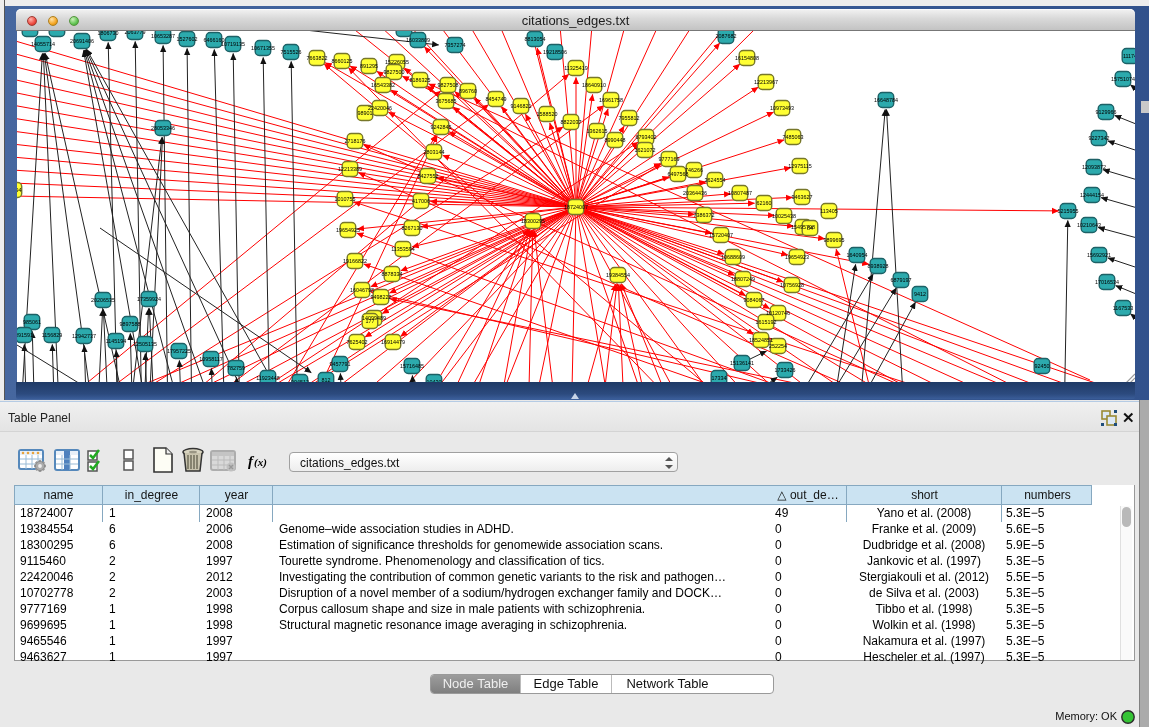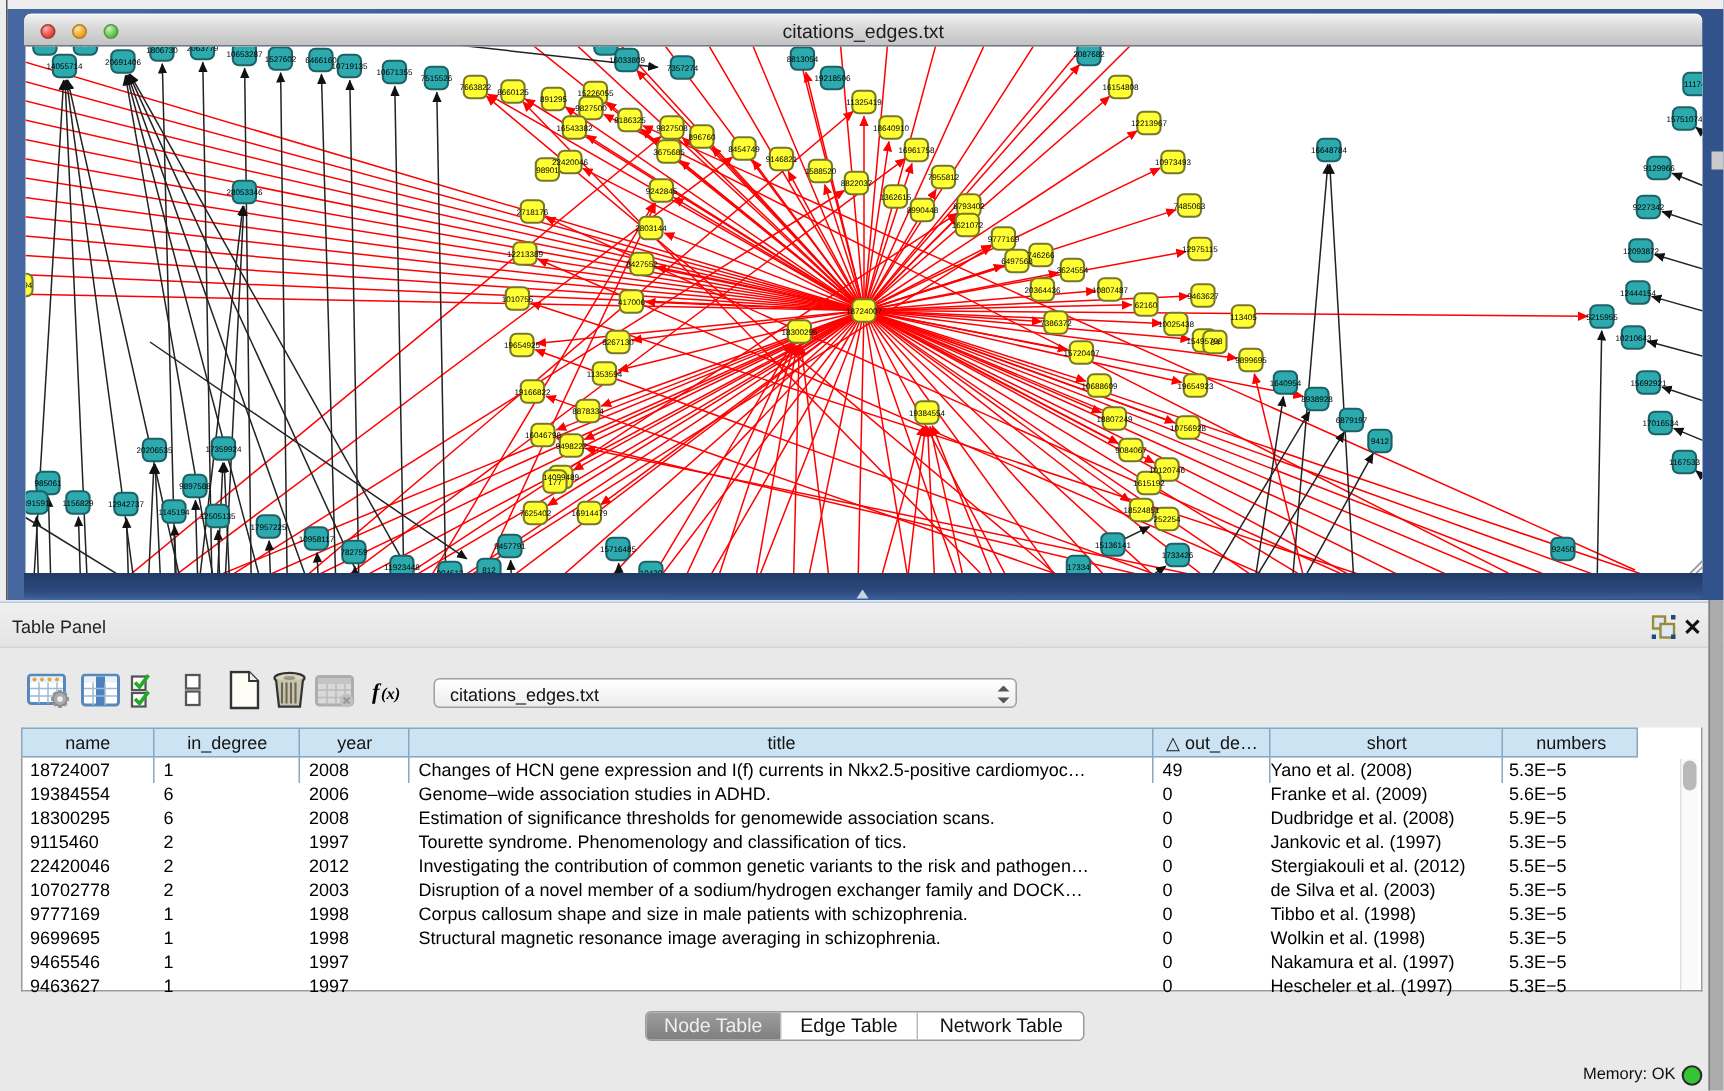--- a/index.html
+++ b/index.html
@@ -17,24 +17,24 @@
 #ptitle { position:absolute; left:0; top:1px; width:1149px; height:31px; background:linear-gradient(#f0f0f0,#e4e4e4); border-top:1px solid #b5cbe4; border-bottom:1px solid #d4d4d4; }
 #ptitle .t { position:absolute; left:8px; top:9px; font-size:12px; color:#222; }
 #xbtn { position:absolute; left:1122px; top:7px; font-size:15px; font-weight:bold; color:#111; }
 #combo { position:absolute; left:289px; top:452px; width:389px; height:20px; border:1px solid #a0a0a0; border-radius:4px; background:linear-gradient(#ffffff,#ededed); }
 #combo span { position:absolute; left:10px; top:3px; font-size:12px; color:#111; }
 #hdr { position:absolute; left:14px; top:485px; width:1078px; height:20px; background:#cbe3f2; border:1px solid #86a8c0; }
 .hc { position:absolute; top:0; height:36px; border-right:1px solid #86a8c0; font-size:12px; color:#141414; text-align:center; line-height:18px; }
 #tblbg { position:absolute; left:14px; top:485px; width:1121px; height:176px; background:#ffffff; border:1px solid #999; border-top:none; }
 .tr { position:absolute; left:0; width:1149px; height:16px; }
 .tr span { position:absolute; top:1px; font-size:12px; color:#000; white-space:nowrap; }
-.tr span.ctr { text-align:left; }
+.tr span.ctr { text-align:center; }
 #vsb { position:absolute; left:1120px; top:506px; width:12px; height:154px; background:#fafafa; border-left:1px solid #e0e0e0; }
 #vsb .th { position:absolute; left:1px; top:1px; width:9px; height:20px; background:#b9b9b9; border-radius:5px; }
-#tabs { position:absolute; left:430px; top:674px; width:293px; height:20px; border:1px solid #9a9a9a; border-radius:4px; background:#fff; font-size:13px; }
+#tabs { position:absolute; left:430px; top:674px; width:344px; height:20px; border:1px solid #9a9a9a; border-radius:4px; background:#fff; font-size:13px; }
 #tabs div { position:absolute; top:0; height:18px; line-height:18px; text-align:center; }
 #seg1 { left:0; width:89px; background:linear-gradient(#9d9d9d,#7f7f7f); color:#efefef; border-radius:3px 0 0 3px; }
 #seg2 { left:89px; width:91px; color:#111; border-left:1px solid #bbb; }
 #seg3 { left:180px; width:112px; color:#111; border-left:1px solid #bbb; }
 #mem { position:absolute; left:1010px; top:710px; width:107px; text-align:right; font-size:11px; color:#111; }
 #grip { position:absolute; left:1139px; top:400px; width:10px; height:327px; background:#ababab; border-left:1px solid #808080; }
 </style></head><body>
 <div id="desk"></div>
 <div id="grayT"></div>
 <div id="grayL"></div>
@@ -616,30 +616,28 @@
   <svg width="10" height="12" style="position:absolute;left:374px;top:4px">
       <path d="M5 0 L9 4 L1 4 z" fill="#555"></path>
       <path d="M5 12 L9 8 L1 8 z" fill="#555"></path>
     </svg>
 </div>
 <div id="tblbg"></div>
 <div id="hdr">
   <div class="hc" style="left:0;width:88px">name</div>
   <div class="hc" style="left:89px;width:96px">in_degree</div>
   <div class="hc" style="left:186px;width:72px">year</div>
-  <div class="hc" style="left:259px;width:495px">title</div>
   <div class="hc" style="left:755px;width:77px">△ out_de…</div>
   <div class="hc" style="left:833px;width:154px">short</div>
   <div class="hc" style="left:988px;width:89px;border-right:none">numbers</div>
 </div>
 <div class="tr" style="top:505px">
     <span style="left:20px">18724007</span>
     <span style="left:109px">1</span>
     <span style="left:206px">2008</span>
-    <span style="left:279px">Changes of HCN gene expression and I(f) currents in Nkx2.5-positive cardiomyoc…</span>
     <span style="left:775px">49</span>
     <span class="ctr" style="left:847px;width:154px">Yano et al. (2008)</span>
     <span style="left:1006px">5.3E−5</span>
   </div>
 <div class="tr" style="top:521px">
     <span style="left:20px">19384554</span>
     <span style="left:109px">6</span>
     <span style="left:206px">2006</span>
     <span style="left:279px">Genome–wide association studies in ADHD.</span>
     <span style="left:775px">0</span>

